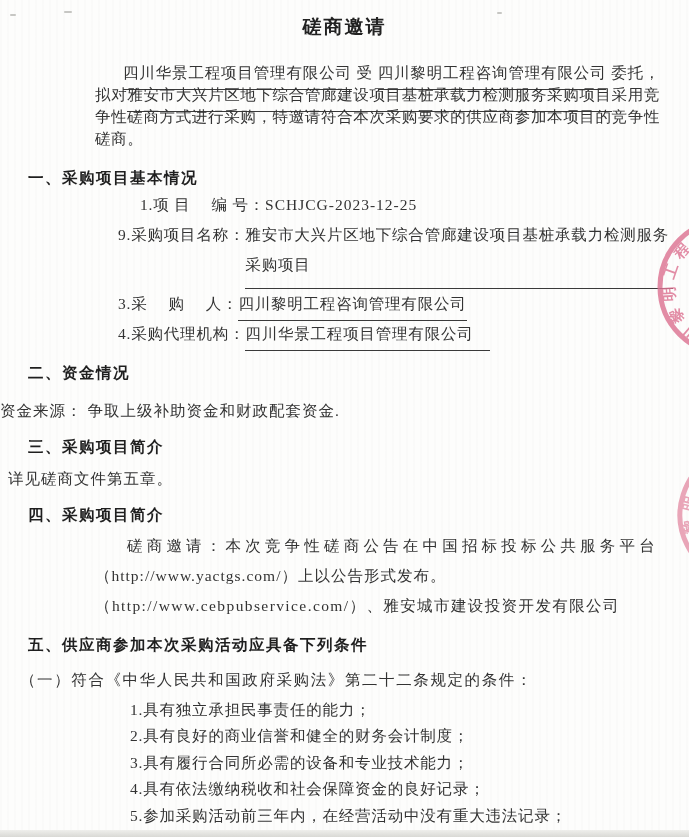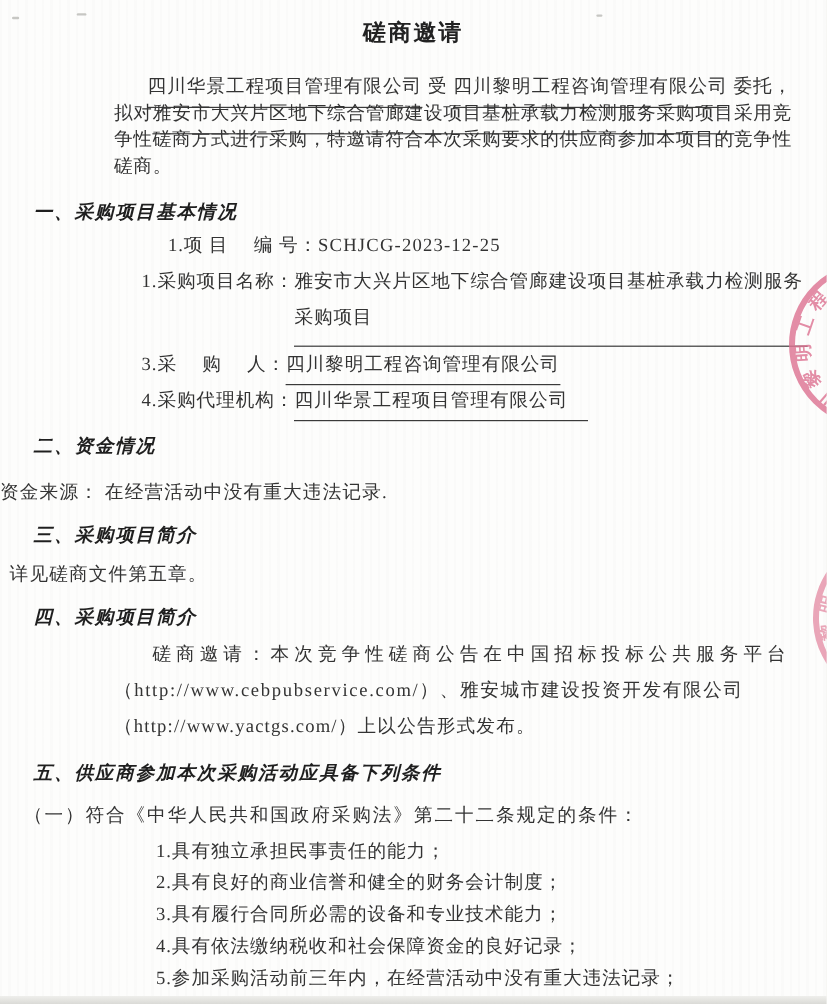--- a/index.html
+++ b/index.html
@@ -30,21 +30,21 @@
   }
   .u{
     border-bottom:1px solid #3a3a3a;
     padding-bottom:8px;
     -webkit-box-decoration-break:clone;
     box-decoration-break:clone;
   }
   .sec{
     margin:0;margin-top:12px;padding-left:28px;
     font-size:15.5px;font-weight:bold;color:#1f1f1f;
-    letter-spacing:1.5px;line-height:24px;font-style:italic;
+    letter-spacing:1.5px;line-height:24px;
   }
   .sec.tight{margin-top:6px;}
   .item{line-height:30px;padding-left:23px;letter-spacing:0.8px;}
   .item.num{padding-left:45px;}
   .flexrow{display:flex;align-items:flex-start;}
   .flexrow .lbl{flex:0 0 auto;}
   .flexrow .val{flex:0 1 auto;max-width:428px;line-height:30px;}
   .pnum{letter-spacing:1px;}
   .body-line{margin:0;margin-top:14px;line-height:24px;letter-spacing:1px;}
   .body-line.ind8{margin-top:8px;padding-left:8px;}
@@ -78,43 +78,43 @@
 
   <p class="para blk"><span class="u">四川华景工程项目管理有限公司</span><span> 受 </span><span class="u">四川黎明工程咨询管理有限公司</span><span> 委托，拟对</span><span class="u">雅安市大兴片区地下综合管廊建设项目基桩承载力检测服务采购项目</span><span>采用竞争性磋商方式进行采购，特邀请符合本次采购要求的供应商参加本项目的竞争性磋商。</span></p>
 
   <h2 class="sec blk tight">一、采购项目基本情况</h2>
 
   <div class="item num blk">
     <span>1.项 目　 编 号：</span><span class="pnum">SCHJCG-2023-12-25</span>
   </div>
 
   <div class="item flexrow blk">
-    <span class="lbl">1.采购项目名称：</span>
+    <span class="lbl">9.采购项目名称：</span>
     <span class="val u">雅安市大兴片区地下综合管廊建设项目基桩承载力检测服务采购项目</span>
   </div>
 
   <div class="item blk">
     <span>3.采　 购　 人：</span><span class="u">四川黎明工程咨询管理有限公司</span>
   </div>
 
   <div class="item blk">
     <span>4.采购代理机构：</span><span class="u">四川华景工程项目管理有限公司　</span>
   </div>
 
   <h2 class="sec blk">二、资金情况</h2>
-  <p class="body-line blk">资金来源： 在经营活动中没有重大违法记录.</p>
+  <p class="body-line blk">资金来源： 争取上级补助资金和财政配套资金.</p>
 
   <h2 class="sec blk">三、采购项目简介</h2>
   <p class="body-line ind8 blk">详见磋商文件第五章。</p>
 
   <h2 class="sec blk">四、采购项目简介</h2>
   <div class="announce blk">
     <div class="a-line a1">磋商邀请：本次竞争性磋商公告在中国招标投标公共服务平台</div>
+    <div class="a-line a3">（http://www.yactgs.com/）上以公告形式发布。</div>
     <div class="a-line a2">（http://www.cebpubservice.com/）、雅安城市建设投资开发有限公司</div>
-    <div class="a-line a3">（http://www.yactgs.com/）上以公告形式发布。</div>
   </div>
 
   <h2 class="sec blk">五、供应商参加本次采购活动应具备下列条件</h2>
   <p class="sub blk">（一）符合《中华人民共和国政府采购法》第二十二条规定的条件：</p>
 
   <div class="cond blk">
     <div class="cond-item">1.具有独立承担民事责任的能力；</div>
     <div class="cond-item">2.具有良好的商业信誉和健全的财务会计制度；</div>
     <div class="cond-item">3.具有履行合同所必需的设备和专业技术能力；</div>
     <div class="cond-item">4.具有依法缴纳税收和社会保障资金的良好记录；</div>

